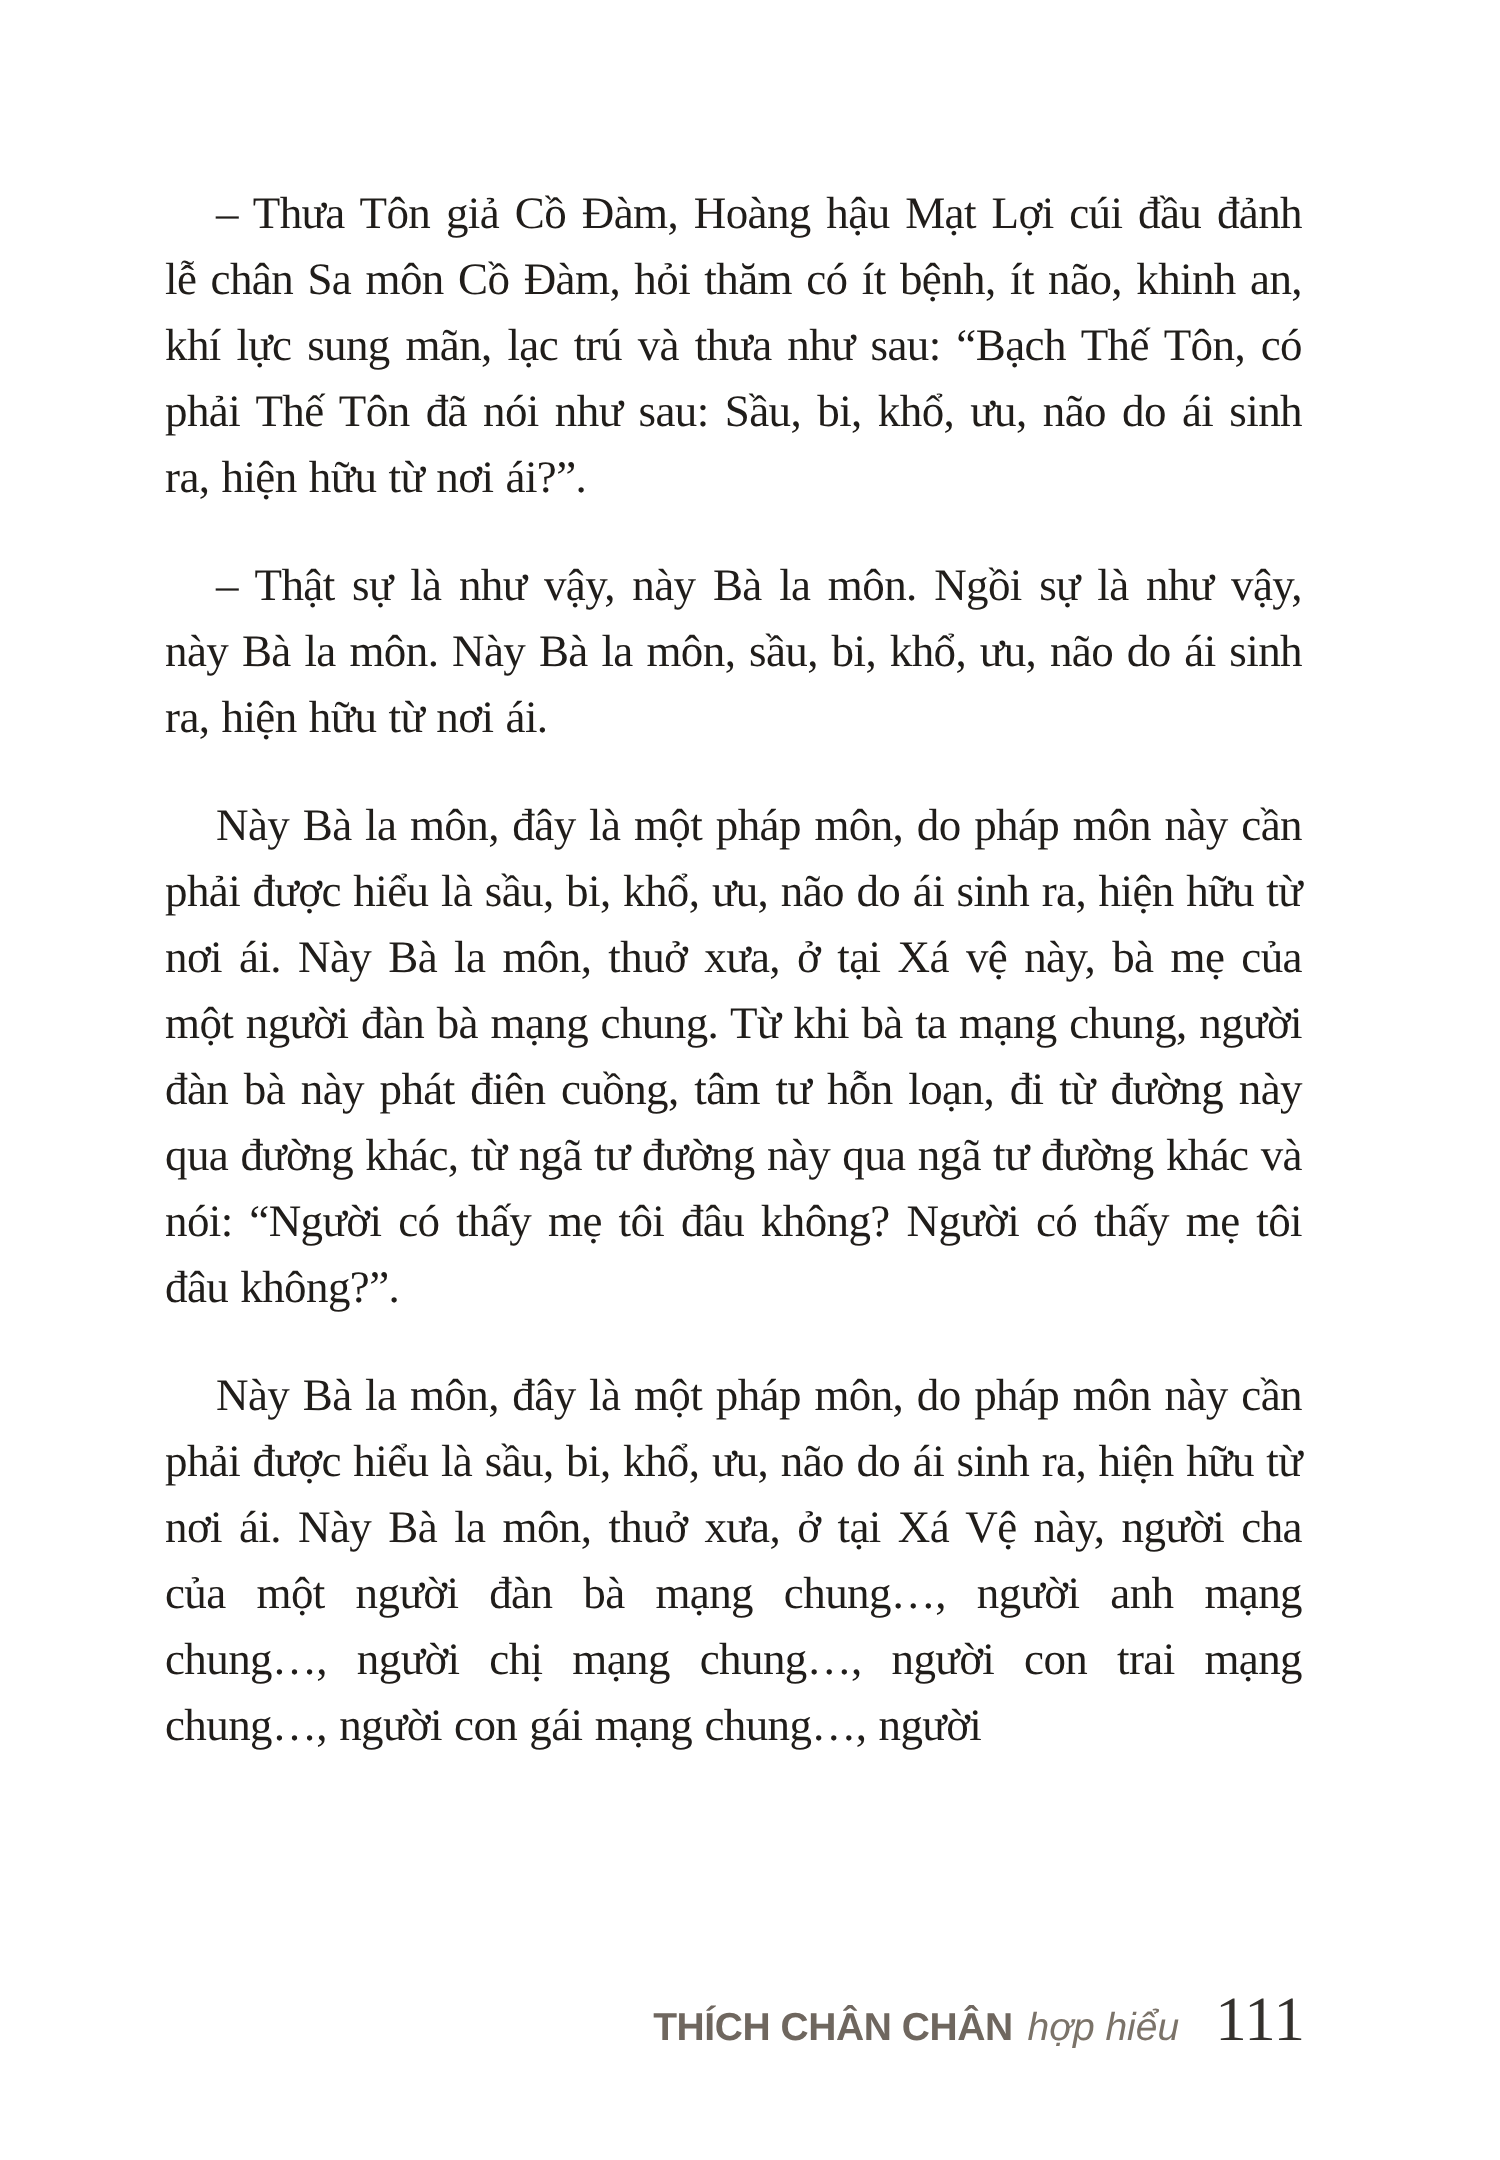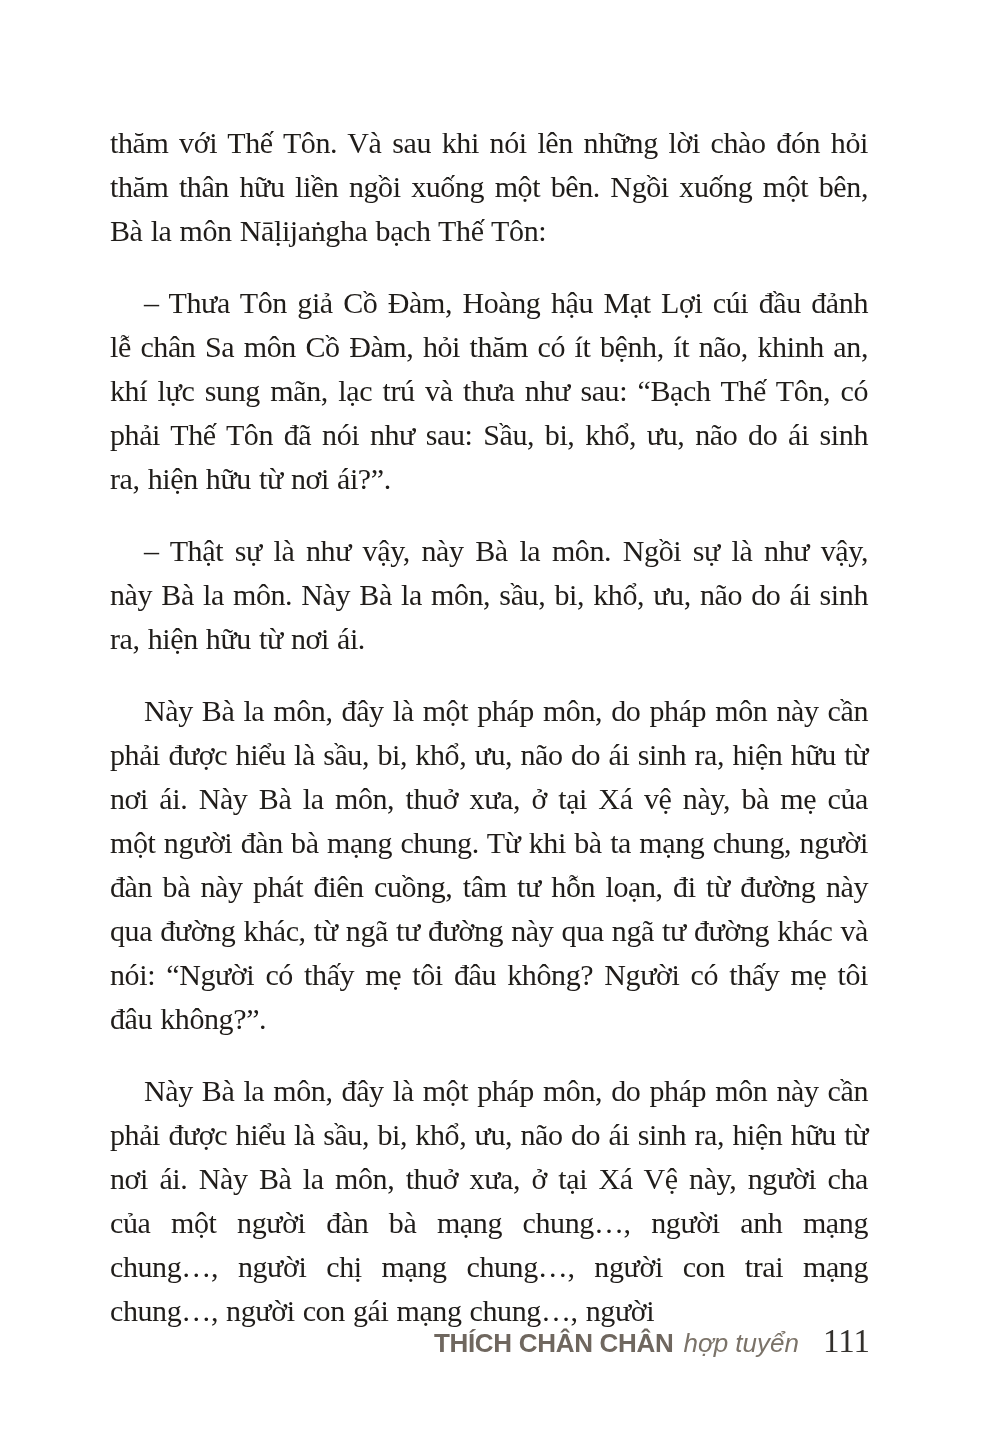--- a/index.html
+++ b/index.html
@@ -54,38 +54,37 @@
   }
   .footer .series {
     font-style: italic;
     font-weight: normal;
     font-size: 26px;
     margin-left: 10px;
     color: var(--footer-series, #7b7369);
   }
   .footer .pagenum {
     font-family: "Liberation Serif", serif;
-    font-size: 33px;
+    font-size: 42px;
     margin-left: 24px;
     color: var(--footer-page, #34312d);
   }
 </style>
 </head>
 <body>
 
 <div class="page">
 
   <div class="content">
 
-  <p class="para">thăm với Thế Tôn. Và sau khi nói lên những lời chào đón hỏi thăm thân hữu liền ngồi xuống một bên. Ngồi xuống một bên, Bà la môn Nāḷijaṅgha bạch Thế Tôn:</p>
       <p class="para indented">– Thưa Tôn giả Cồ Đàm, Hoàng hậu Mạt Lợi cúi đầu đảnh lễ chân Sa môn Cồ Đàm, hỏi thăm có ít bệnh, ít não, khinh an, khí lực sung mãn, lạc trú và thưa như sau: “Bạch Thế Tôn, có phải Thế Tôn đã nói như sau: Sầu, bi, khổ, ưu, não do ái sinh ra, hiện hữu từ nơi ái?”.</p>
       <p class="para indented">– Thật sự là như vậy, này Bà la môn. Ngồi sự là như vậy, này Bà la môn. Này Bà la môn, sầu, bi, khổ, ưu, não do ái sinh ra, hiện hữu từ nơi ái.</p>
       <p class="para indented">Này Bà la môn, đây là một pháp môn, do pháp môn này cần phải được hiểu là sầu, bi, khổ, ưu, não do ái sinh ra, hiện hữu từ nơi ái. Này Bà la môn, thuở xưa, ở tại Xá vệ này, bà mẹ của một người đàn bà mạng chung. Từ khi bà ta mạng chung, người đàn bà này phát điên cuồng, tâm tư hỗn loạn, đi từ đường này qua đường khác, từ ngã tư đường này qua ngã tư đường khác và nói: “Người có thấy mẹ tôi đâu không? Người có thấy mẹ tôi đâu không?”.</p>
       <p class="para indented">Này Bà la môn, đây là một pháp môn, do pháp môn này cần phải được hiểu là sầu, bi, khổ, ưu, não do ái sinh ra, hiện hữu từ nơi ái. Này Bà la môn, thuở xưa, ở tại Xá Vệ này, người cha của một người đàn bà mạng chung…, người anh mạng chung…, người chị mạng chung…, người con trai mạng chung…, người con gái mạng chung…, người</p>
     </div>
 
   <div class="footer">
     <span class="author">THÍCH CHÂN CHÂN</span>
-    <span class="series">hợp tuyển</span>
+    <span class="series">hợp hiểu</span>
     <span class="pagenum">111</span>
   </div>
 
 </div>
 
 </body></html>

